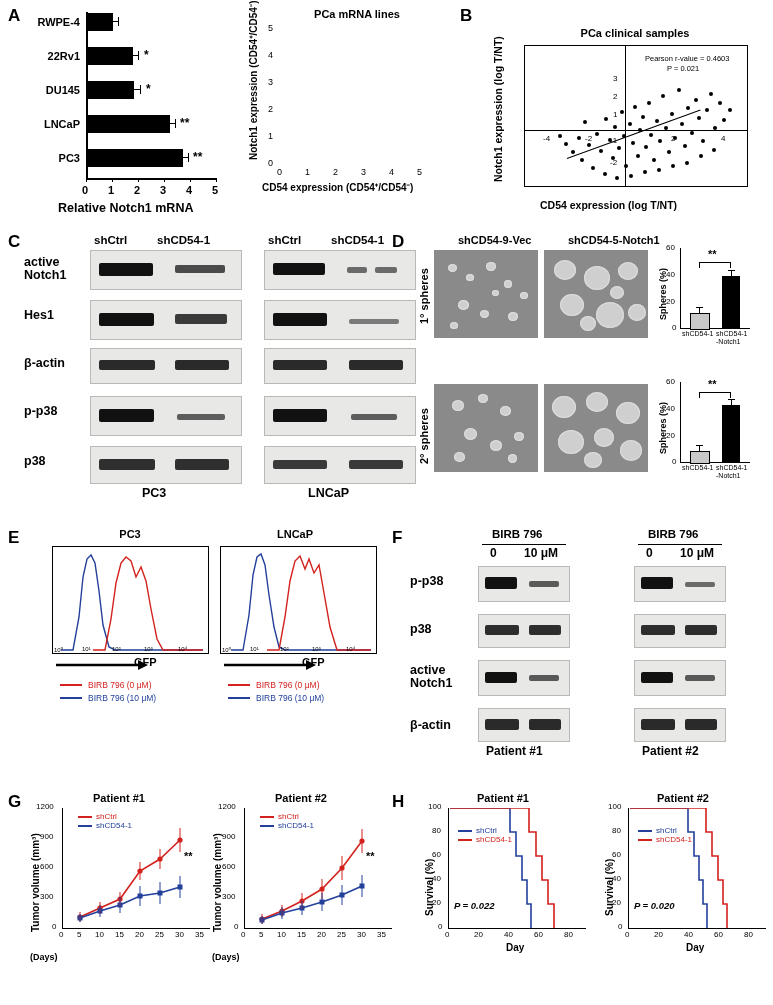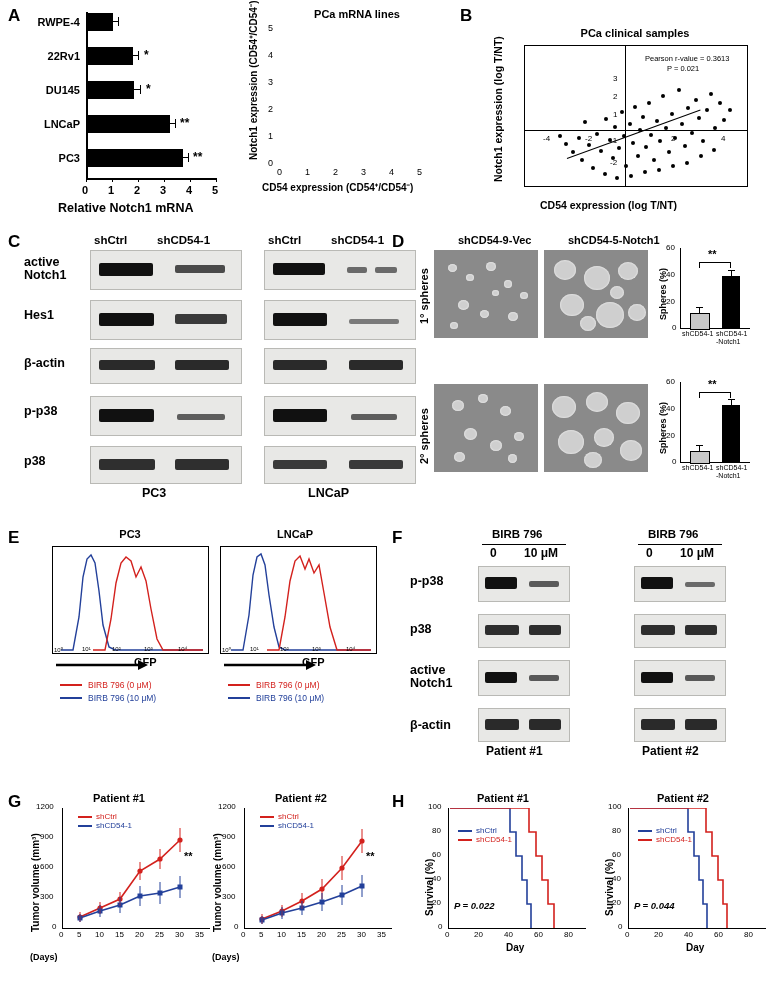--- a/index.html
+++ b/index.html
@@ -100,21 +100,21 @@
   <div style="position:absolute;left:30px;top:172px;font-size:10px;font-weight:bold;">CD54 expression (CD54⁺/CD54⁻)</div>
   <div class="rot" style="position:absolute;left:14px;top:152px;font-size:10px;font-weight:bold;">Notch1 expression (CD54⁺/CD54⁻)</div>
 </div>
 
 <div class="fig" style="left:460px;top:6px;">
   <span class="lbl">B</span>
 </div>
 <div class="fig" style="left:480px;top:8px;width:290px;height:215px;margin-top:19px;">
   <div style="position:absolute;left:55px;top:0px;width:200px;" class="ttl">PCa clinical samples</div>
   <div class="panelbox" style="left:44px;top:18px;width:222px;height:140px;position:absolute;">
-    <div style="position:absolute;left:120px;top:8px;font-size:7.5px;">Pearson r-value = 0.3613</div>
+    <div style="position:absolute;left:120px;top:8px;font-size:7.5px;">Pearson r-value = 0.4603</div>
     <div style="position:absolute;left:142px;top:18px;font-size:7.5px;">P = 0.021</div>
 
     <div class="axisline" style="left:100px;top:0px;width:1px;height:140px;"></div>
     <div class="axisline" style="left:0px;top:84px;width:222px;height:1px;"></div>
 
     <div class="lineseg" style="left:42px;top:112px;width:142px;transform:rotate(-20deg);height:1.2px;"></div>
 
     <div class="dot" style="left:52px;top:90px;"></div>
     <div class="dot" style="left:62px;top:97px;"></div>
     <div class="dot" style="left:58px;top:74px;"></div>
@@ -683,17 +683,17 @@
     <div style="position:absolute;left:10px;top:18px;">
       <div style="display:flex;align-items:center;gap:4px;">
           <span style="display:inline-block;width:14px;height:2px;background:#23409a;"></span>
           <span style="font-size:8px;color:#23409a;">shCtrl</span>
         </div>
       <div style="display:flex;align-items:center;gap:4px;">
           <span style="display:inline-block;width:14px;height:2px;background:#d3211d;"></span>
           <span style="font-size:8px;color:#d3211d;">shCD54-1</span>
         </div>
     </div>
-    <div style="position:absolute;left:6px;top:92px;font-size:9.5px;font-style:italic;font-weight:bold;">P = 0.044</div>
+    <div style="position:absolute;left:6px;top:92px;font-size:9.5px;font-style:italic;font-weight:bold;">P = 0.020</div>
     <div style="position:absolute;left:58px;top:134px;font-size:10px;font-weight:bold;">Day</div>
   </div>
   <div class="rot" style="position:absolute;left:194px;top:124px;font-size:10px;font-weight:bold;">Survival (%)</div>
 </div>
 
 </body></html>

